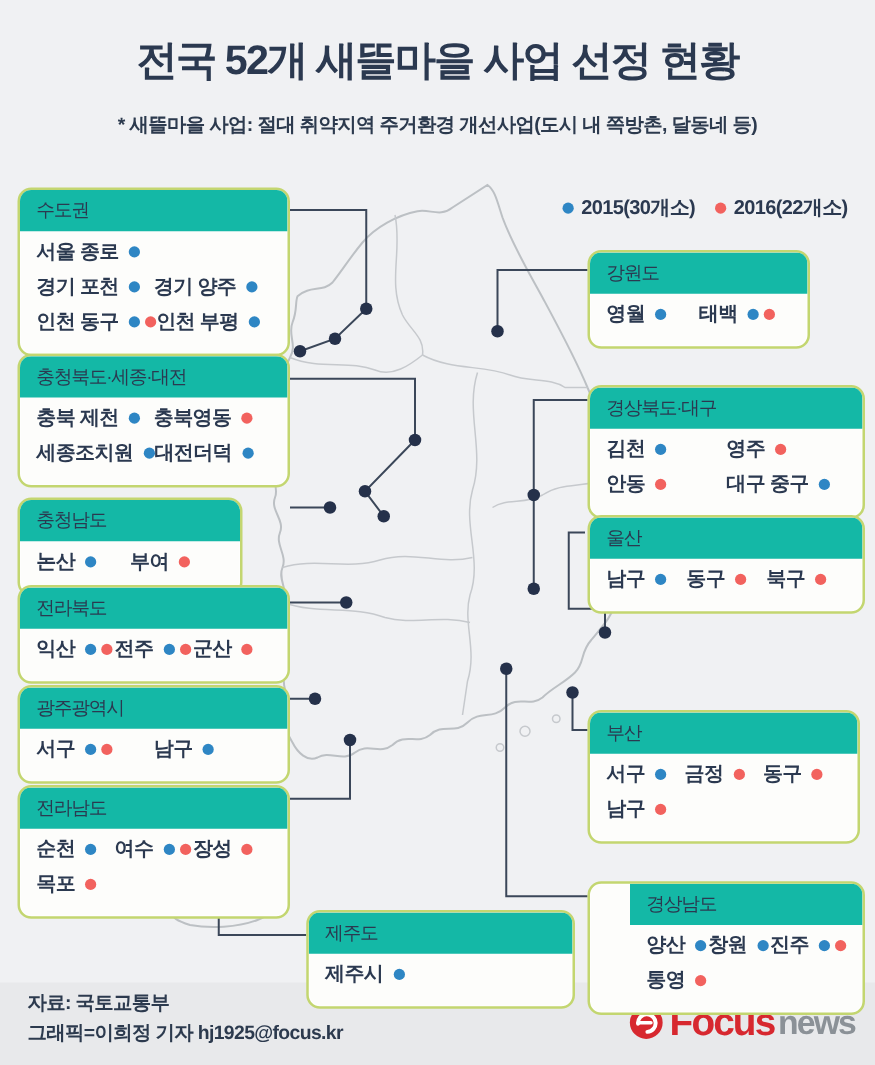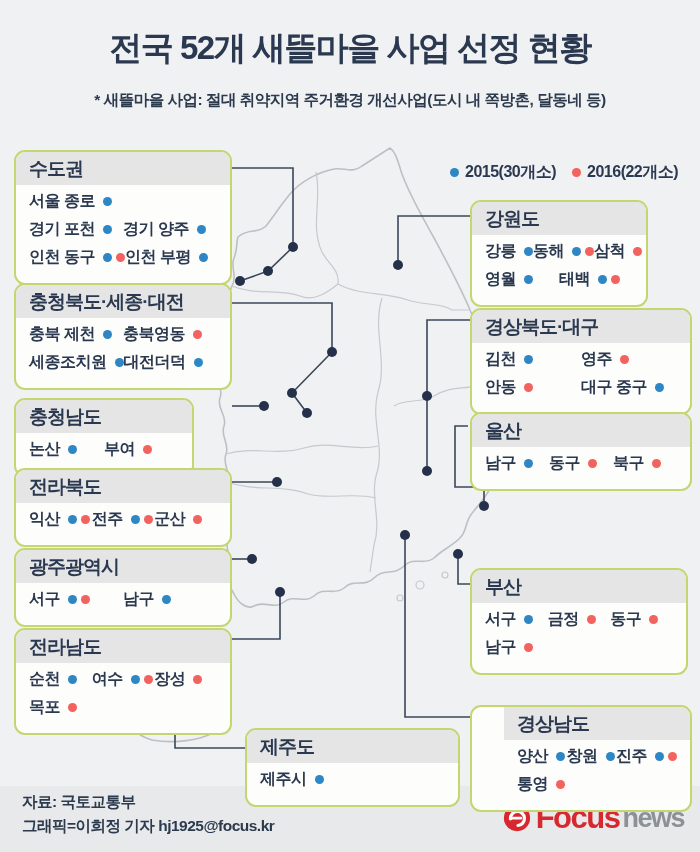--- a/index.html
+++ b/index.html
@@ -8,32 +8,32 @@
 
   
   .title{position:absolute;top:26px;left:0;width:700px;text-align:center;
          font-size:33px;color:#2b3950;letter-spacing:-1.5px;white-space:nowrap;}
   .t-med{font-weight:600;}
   .t-heavy{font-weight:800;}
   .subtitle{position:absolute;top:90px;left:0;width:700px;text-align:center;
             font-size:15.5px;font-weight:700;color:#2c3a4e;letter-spacing:-0.5px;}
 
   
-  .legend{position:absolute;top:162px;left:450px;display:flex;gap:16px;align-items:flex-start;
+  .legend{position:absolute;top:156px;left:450px;display:flex;gap:16px;align-items:flex-start;
           font-size:16px;font-weight:800;color:#2b3950;letter-spacing:-0.5px;}
   .legend-item{display:flex;align-items:center;gap:6px;}
 
   
   .map-svg{position:absolute;left:0;top:0;z-index:1;}
 
   
   #regions .region-box{position:absolute;z-index:2;background:#fdfdfb;border:2px solid #c3d670;
       border-radius:11px;overflow:hidden;box-sizing:border-box;
       box-shadow:0 0 0 1px rgba(255,255,255,.6) inset;}
-  .region-header{background:#e5e5e5;padding:4px 13px;font-size:19px;font-weight:700;
+  .region-header{background:#14b8a6;padding:4px 13px;font-size:15px;font-weight:400;
       color:#2b3950;line-height:25px;letter-spacing:-1px;white-space:nowrap;}
   .region-body{padding:6px 13px 8px;}
   .region-row{display:flex;align-items:flex-start;min-height:28px;}
   .city{flex:1;display:flex;align-items:center;font-size:16px;font-weight:700;
         color:#2b3950;letter-spacing:-0.5px;white-space:nowrap;}
   .city-label{margin-right:8px;}
   .dots{display:flex;gap:4px;align-items:center;}
   .dot{width:9px;height:9px;border-radius:50%;display:inline-block;flex:0 0 auto;}
   .dot-2015{background:#2e86c4;}
   .dot-2016{background:#f2625e;}
@@ -340,41 +340,20 @@
               </span>
             </span>
           </div>
         </div>
       </div>
       <div class="region-box" style="left: 470px; top: 200px; width: 178px;">
         <div class="region-header">강원도</div>
         <div class="region-body">
           <div class="region-row">
             <span class="city">
-              <span class="city-label">강릉</span>
-              <span class="dots">
-                <span class="dot dot-2015"></span>
-              </span>
-            </span>
-            <span class="city">
-              <span class="city-label">동해</span>
-              <span class="dots">
-                <span class="dot dot-2015"></span>
-                <span class="dot dot-2016"></span>
-              </span>
-            </span>
-            <span class="city">
-              <span class="city-label">삼척</span>
-              <span class="dots">
-                <span class="dot dot-2016"></span>
-              </span>
-            </span>
-          </div>
-          <div class="region-row">
-            <span class="city">
               <span class="city-label">영월</span>
               <span class="dots">
                 <span class="dot dot-2015"></span>
               </span>
             </span>
             <span class="city">
               <span class="city-label">태백</span>
               <span class="dots">
                 <span class="dot dot-2015"></span>
                 <span class="dot dot-2016"></span>

